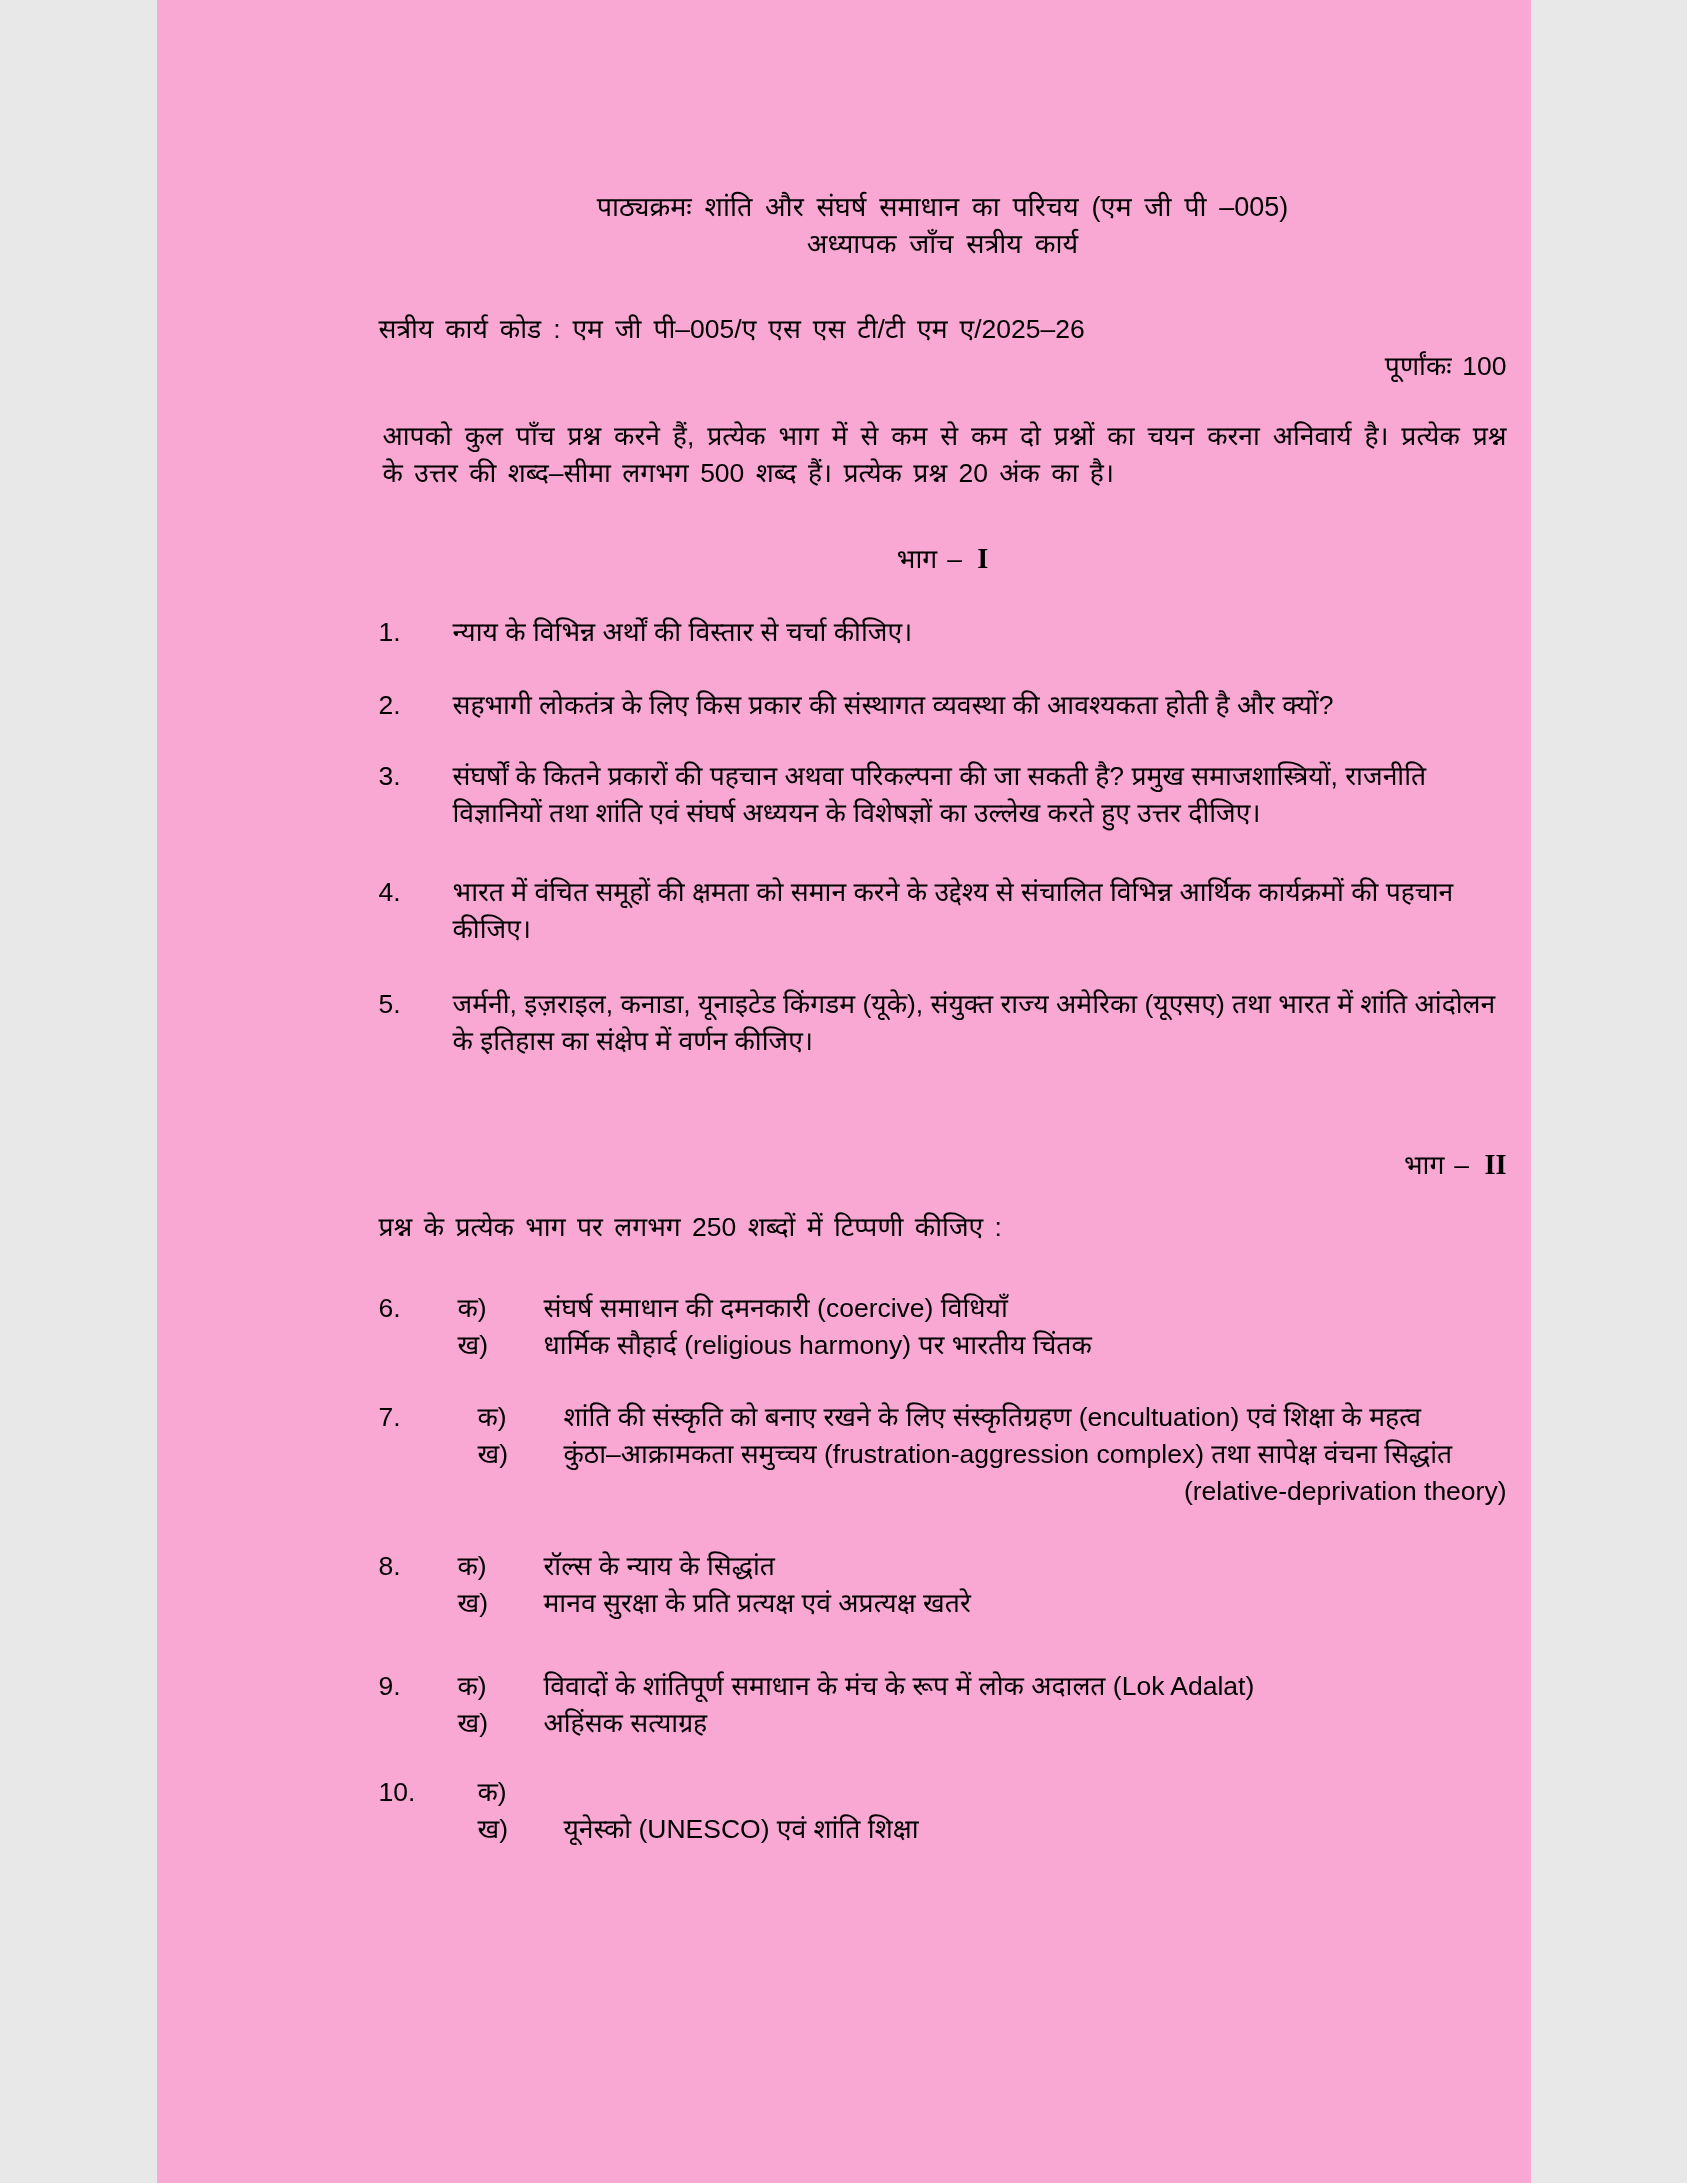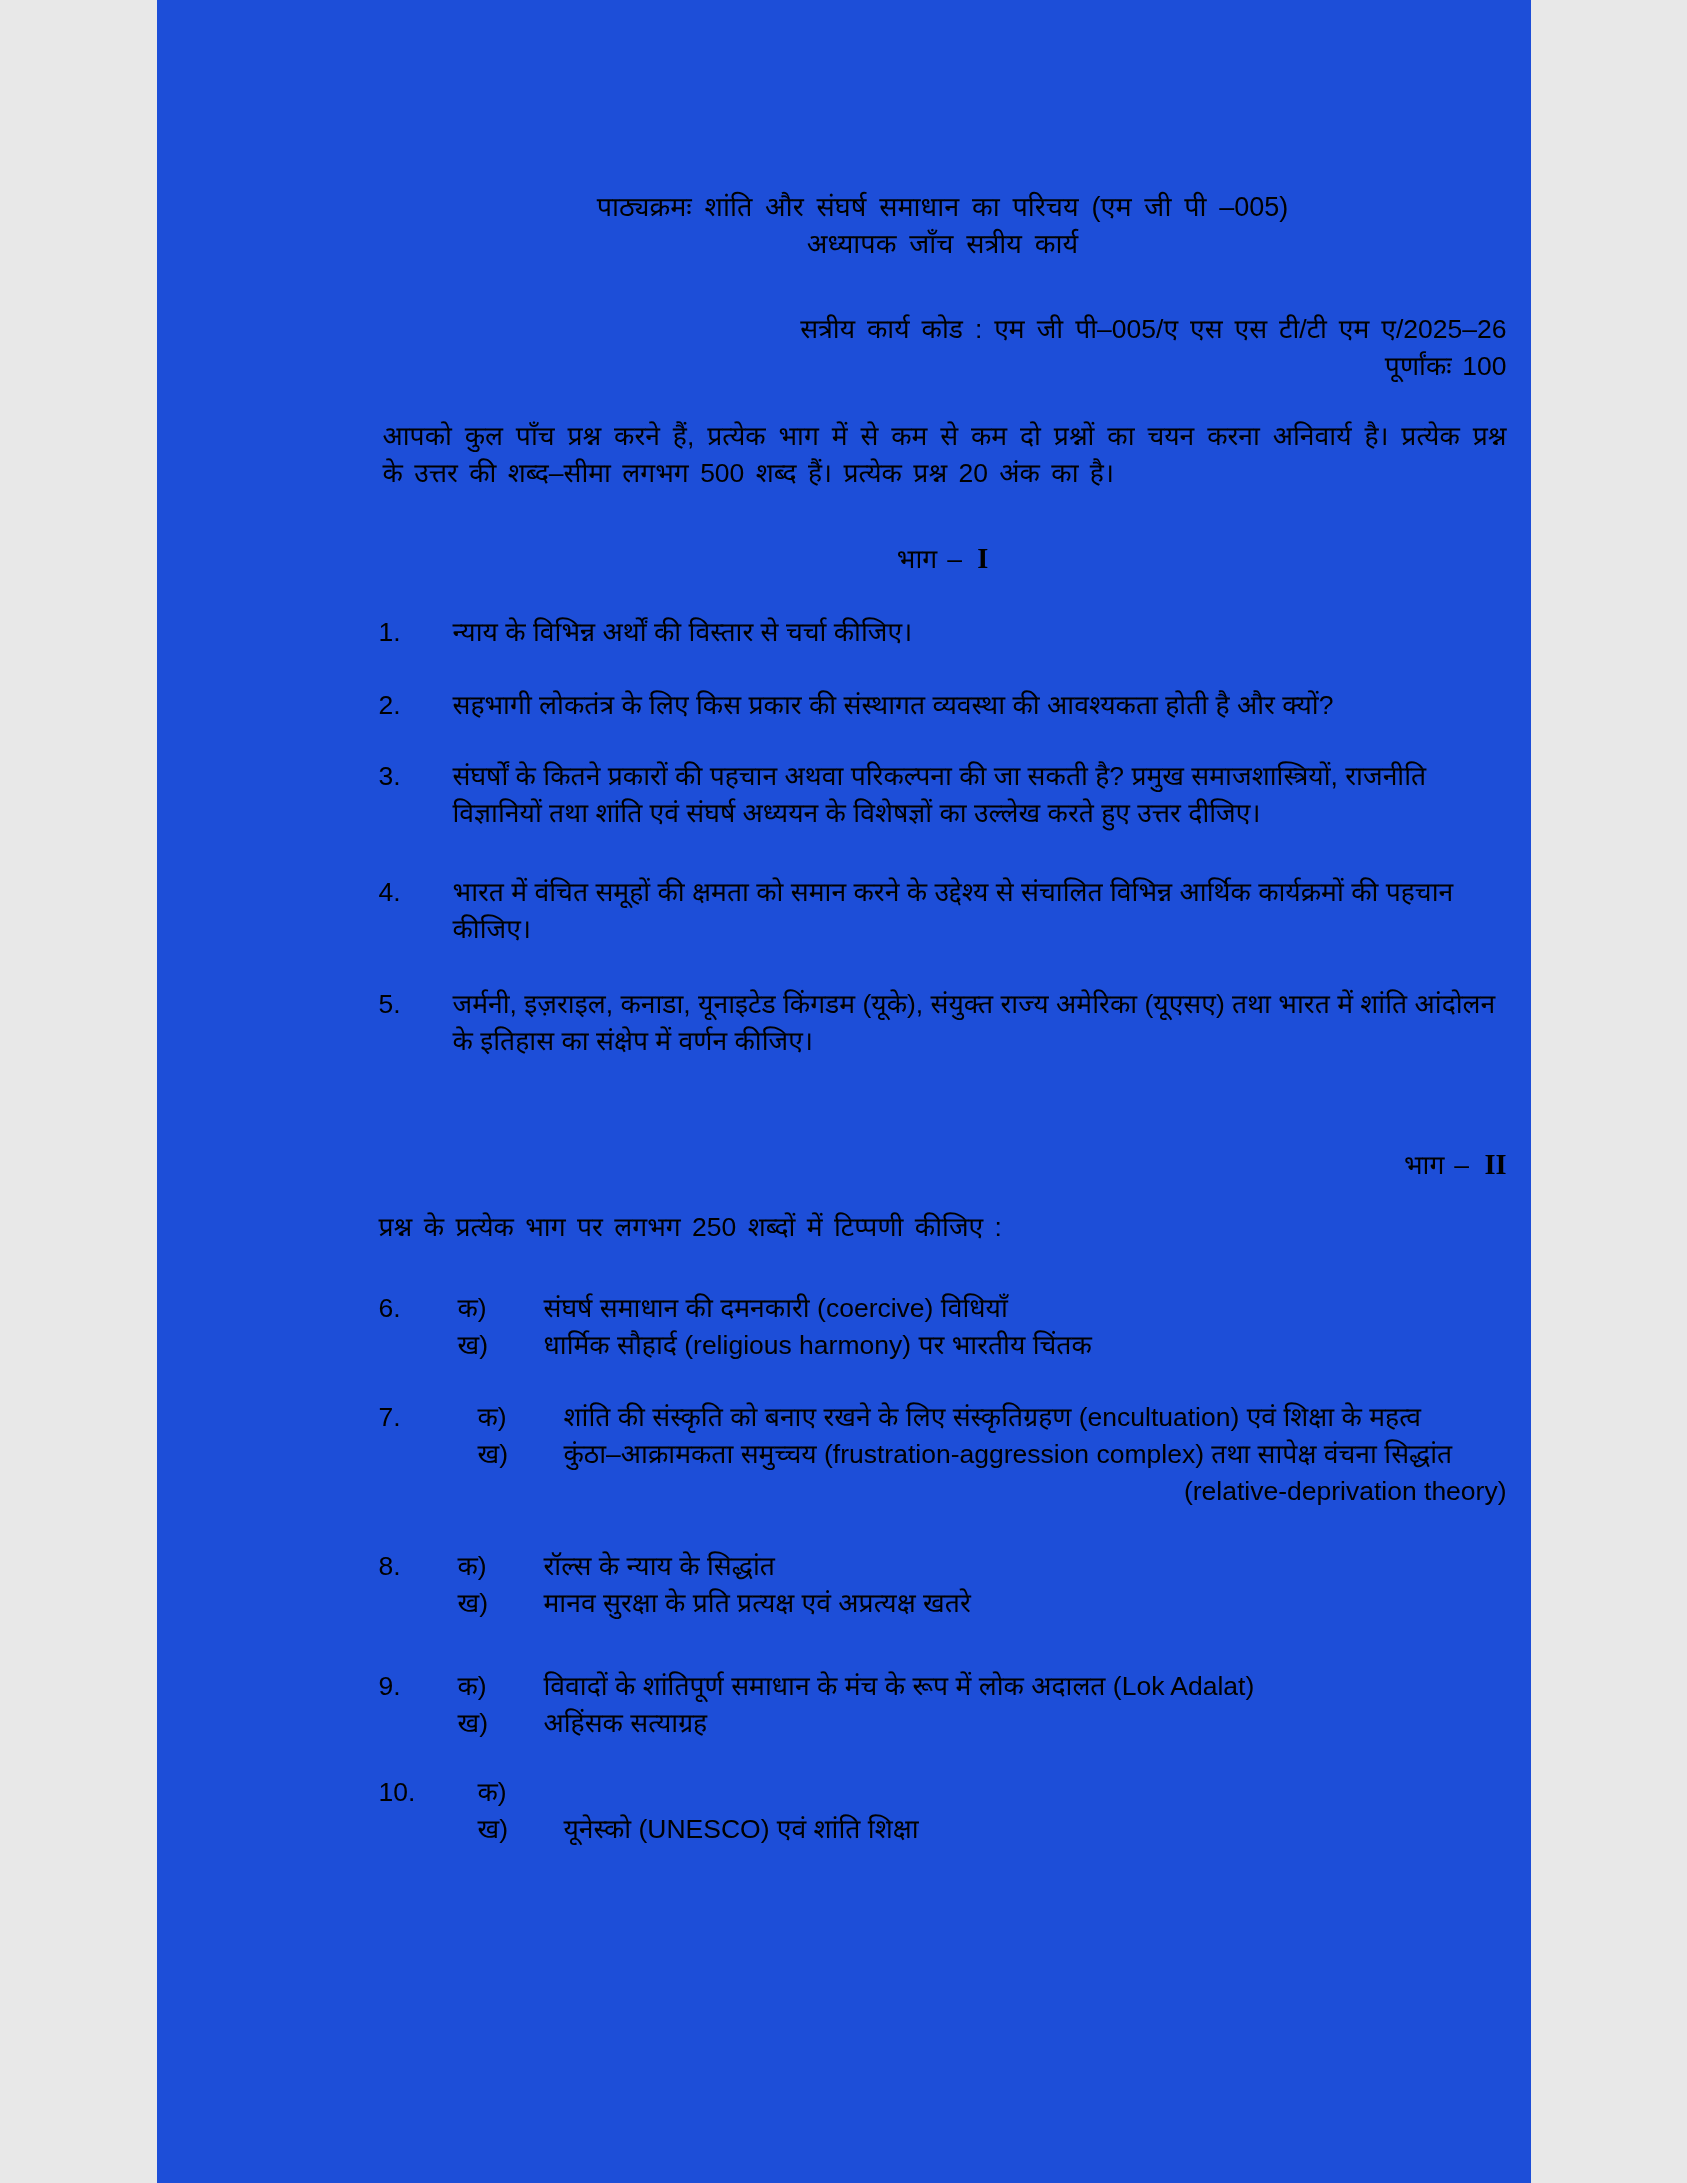--- a/index.html
+++ b/index.html
@@ -1,35 +1,35 @@
 <!DOCTYPE html>
 <html style="font-size:10.6px"><head>
 <meta charset="utf-8">
 <style>
   html, body { margin: 0; padding: 0; background: #e8e8e8; }
   .page {
     position: relative;
     width: 1374px;
     height: 2183px;
     margin: 0 auto;
-    background: #1d4ed8;
+    background: #f9a8d4;
     color: #000000;
     font-family: "Liberation Sans", sans-serif;
     overflow: hidden;
   }
   .content {
     position: absolute;
     left: 222px;
     top: 189px;
     width: 1128px;
     font-size: 26.5px;
     line-height: 37px;
   }
   .doc-title { text-align: center; word-spacing: 5.3px; font-size: 27px; }
-  .code-line { text-align: right; word-spacing: 4.6px; margin-top: 48px; }
+  .code-line { word-spacing: 4.6px; margin-top: 48px; }
   .marks-line { text-align: right; word-spacing: 3.3px; }
   .intro {
     margin: 33px 0 0 0;
     padding-left: 4px;
     text-align: justify;
     word-spacing: 4px;
   }
   .section-heading { text-align: center; word-spacing: 2.6px; }
   .section-heading.first  { margin-top: 48px; }
   .section-heading.second { margin-top: 86px; text-align: right; }

